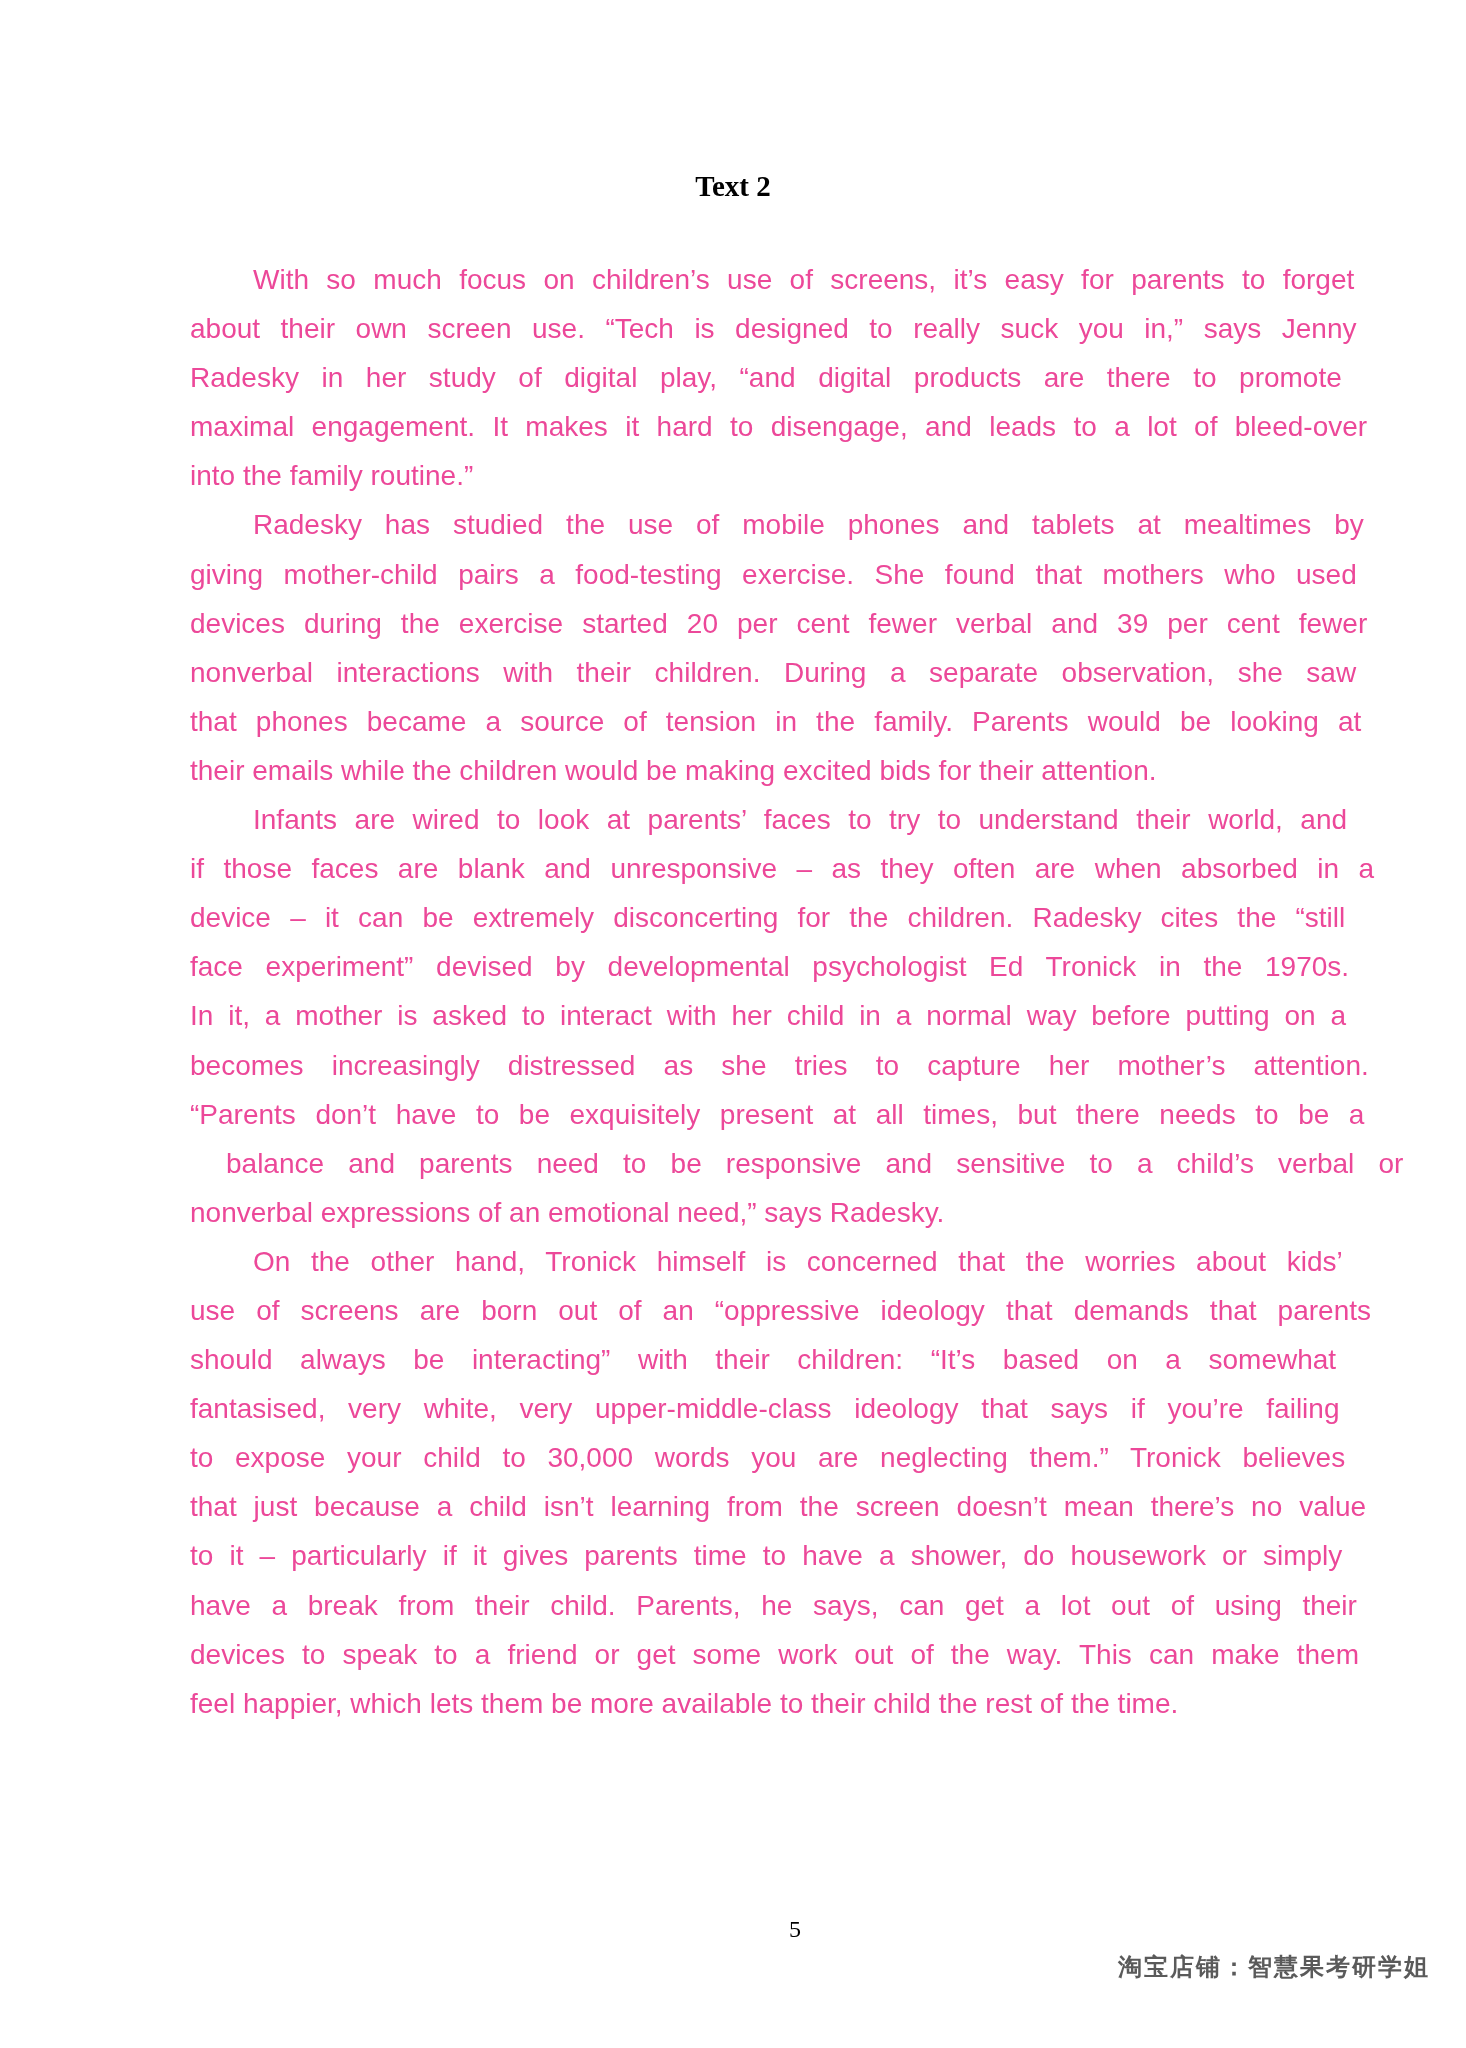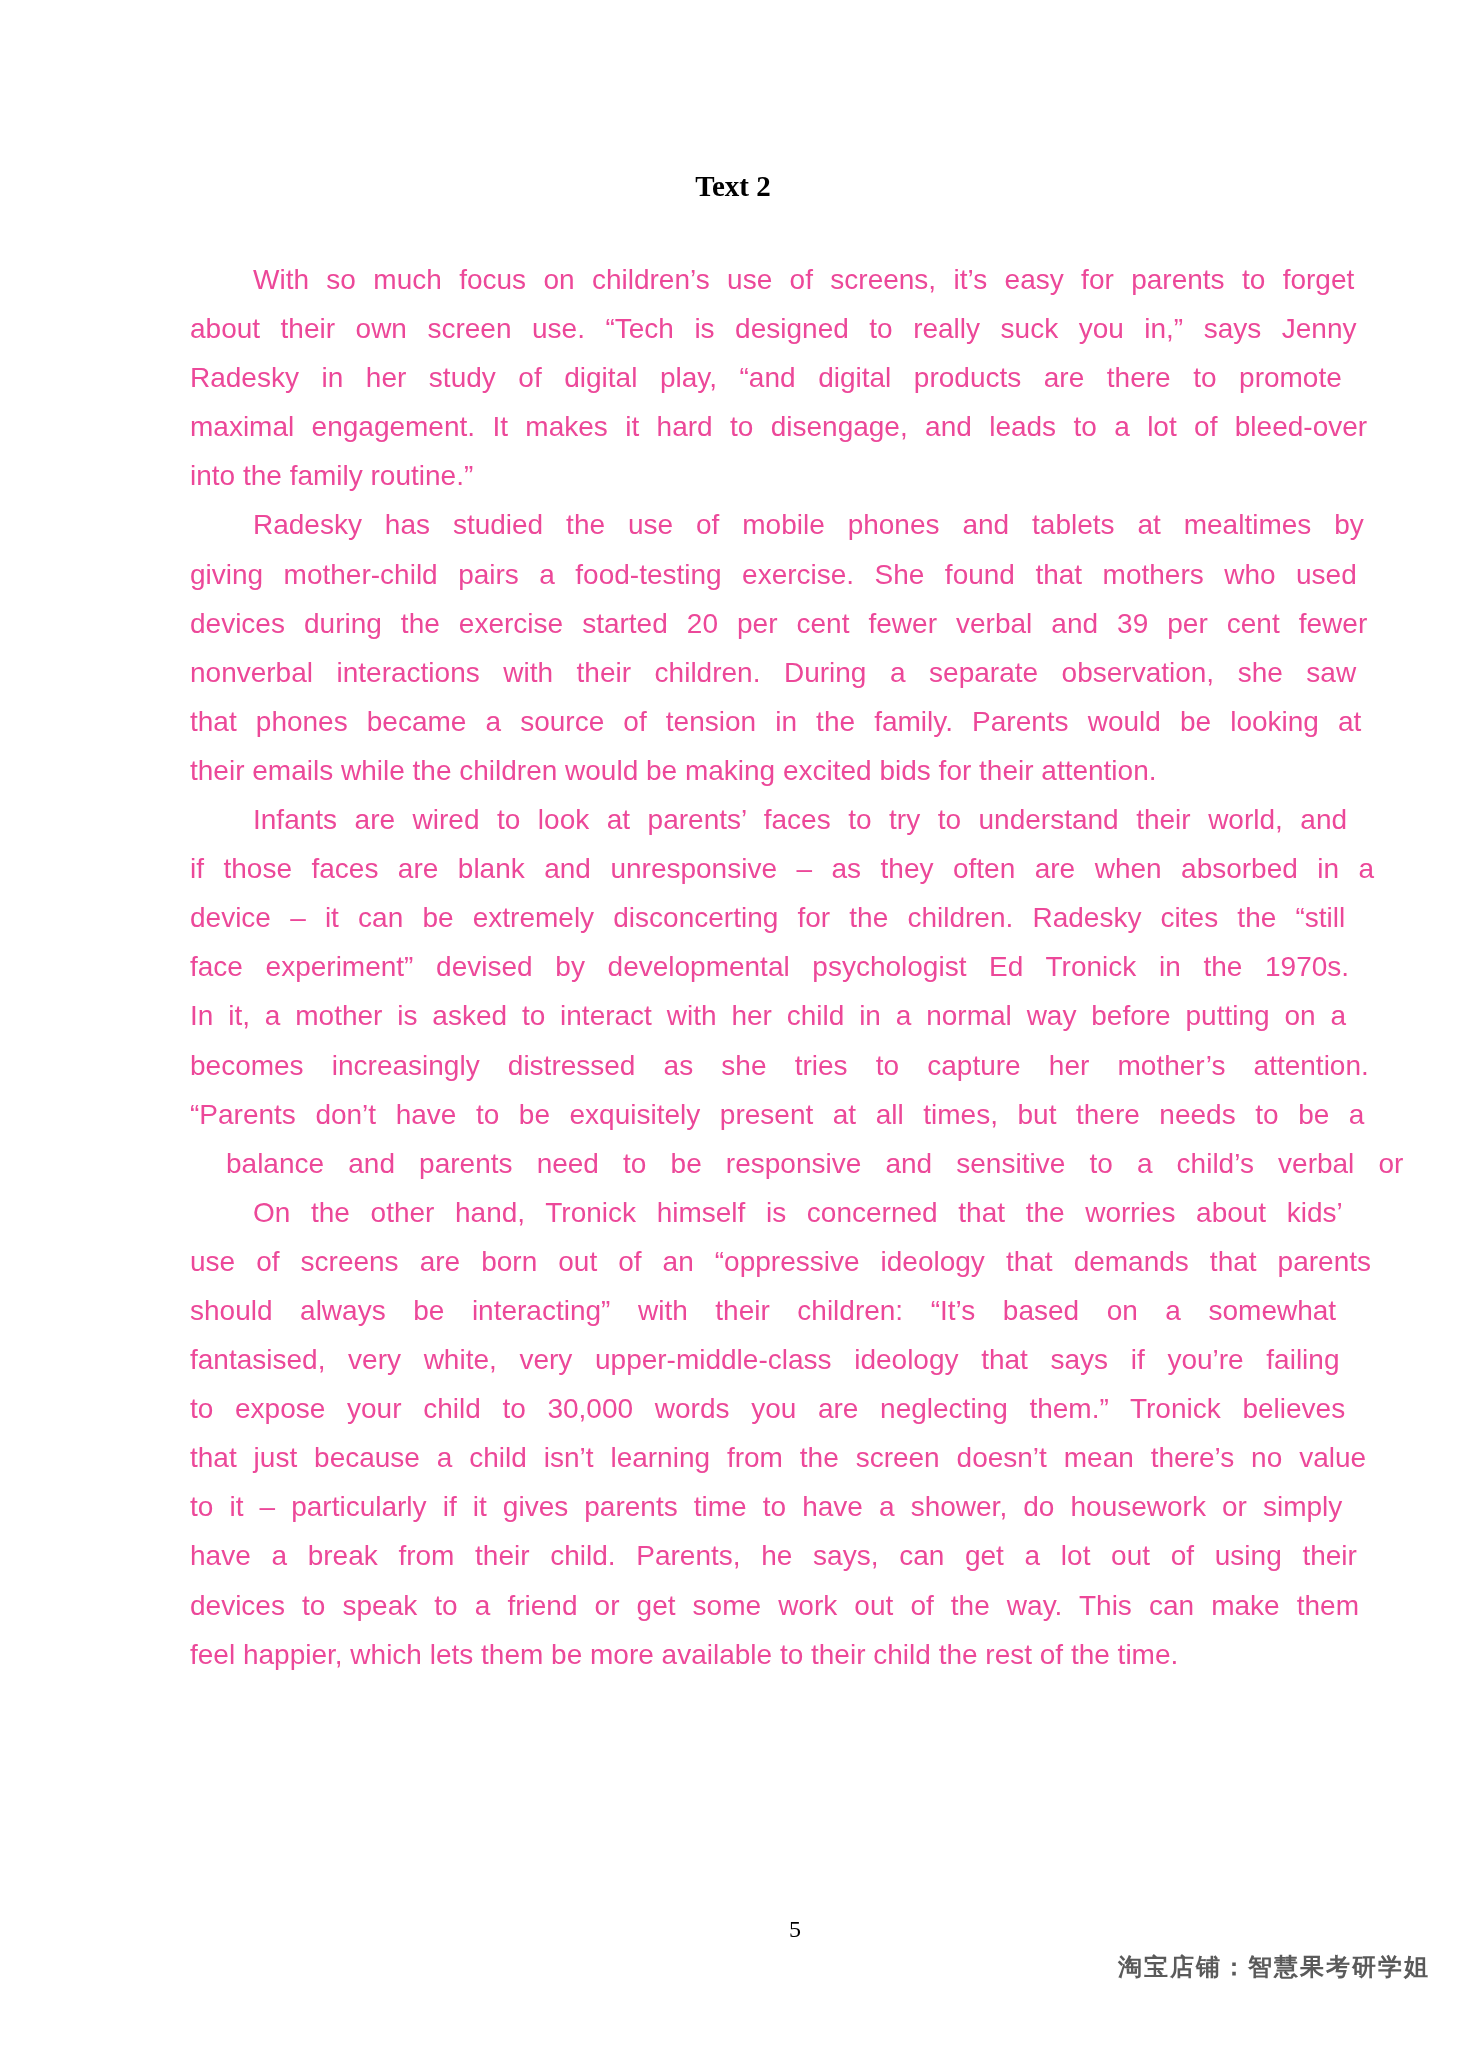--- a/index.html
+++ b/index.html
@@ -60,20 +60,21 @@
       </div>
       <div class="para">
         <span class="line first" style="word-spacing: 9.74px; text-align: left; text-align-last: left;">Infants are wired to look at parents’ faces to try to understand their world, and</span>
         <span class="line" style="word-spacing: 11.7px; text-align: left; text-align-last: left;">if those faces are blank and unresponsive – as they often are when absorbed in a</span>
         <span class="line" style="word-spacing: 11.41px; text-align: left; text-align-last: left;">device – it can be extremely disconcerting for the children. Radesky cites the “still</span>
         <span class="line" style="word-spacing: 14.9px; text-align: left; text-align-last: left;">face experiment” devised by developmental psychologist Ed Tronick in the 1970s.</span>
         <span class="line" style="word-spacing: 7.07px; text-align: left; text-align-last: left;">In it, a mother is asked to interact with her child in a normal way before putting on a</span>
         <span class="line" style="word-spacing: 20.4px; text-align: left; text-align-last: left;">becomes increasingly distressed as she tries to capture her mother’s attention.</span>
         <span class="line" style="word-spacing: 11.78px; text-align: left; text-align-last: left;">“Parents don’t have to be exquisitely present at all times, but there needs to be a</span>
         <span class="line" style="word-spacing: 16.37px; text-align: left; text-align-last: left; margin-left: 36px;">balance and parents need to be responsive and sensitive to a child’s verbal or</span>
+        <span class="line last">nonverbal expressions of an emotional need,” says Radesky.</span>
       </div>
       <div class="para">
         <span class="line first" style="word-spacing: 12.87px; text-align: left; text-align-last: left;">On the other hand, Tronick himself is concerned that the worries about kids’</span>
         <span class="line" style="word-spacing: 13.26px; text-align: right; text-align-last: left;">use of screens are born out of an “oppressive ideology that demands that parents</span>
         <span class="line" style="word-spacing: 19.77px; text-align: right; text-align-last: left;">should always be interacting” with their children: “It’s based on a somewhat</span>
         <span class="line" style="word-spacing: 14.88px; text-align: left; text-align-last: left;">fantasised, very white, very upper-middle-class ideology that says if you’re failing</span>
         <span class="line" style="word-spacing: 13.9px; text-align: left; text-align-last: left;">to expose your child to 30,000 words you are neglecting them.” Tronick believes</span>
         <span class="line" style="word-spacing: 9.11px; text-align: left; text-align-last: left;">that just because a child isn’t learning from the screen doesn’t mean there’s no value</span>
         <span class="line" style="word-spacing: 8.31px; text-align: left; text-align-last: left;">to it – particularly if it gives parents time to have a shower, do housework or simply</span>
         <span class="line" style="word-spacing: 12.91px; text-align: left; text-align-last: left;">have a break from their child. Parents, he says, can get a lot out of using their</span>

